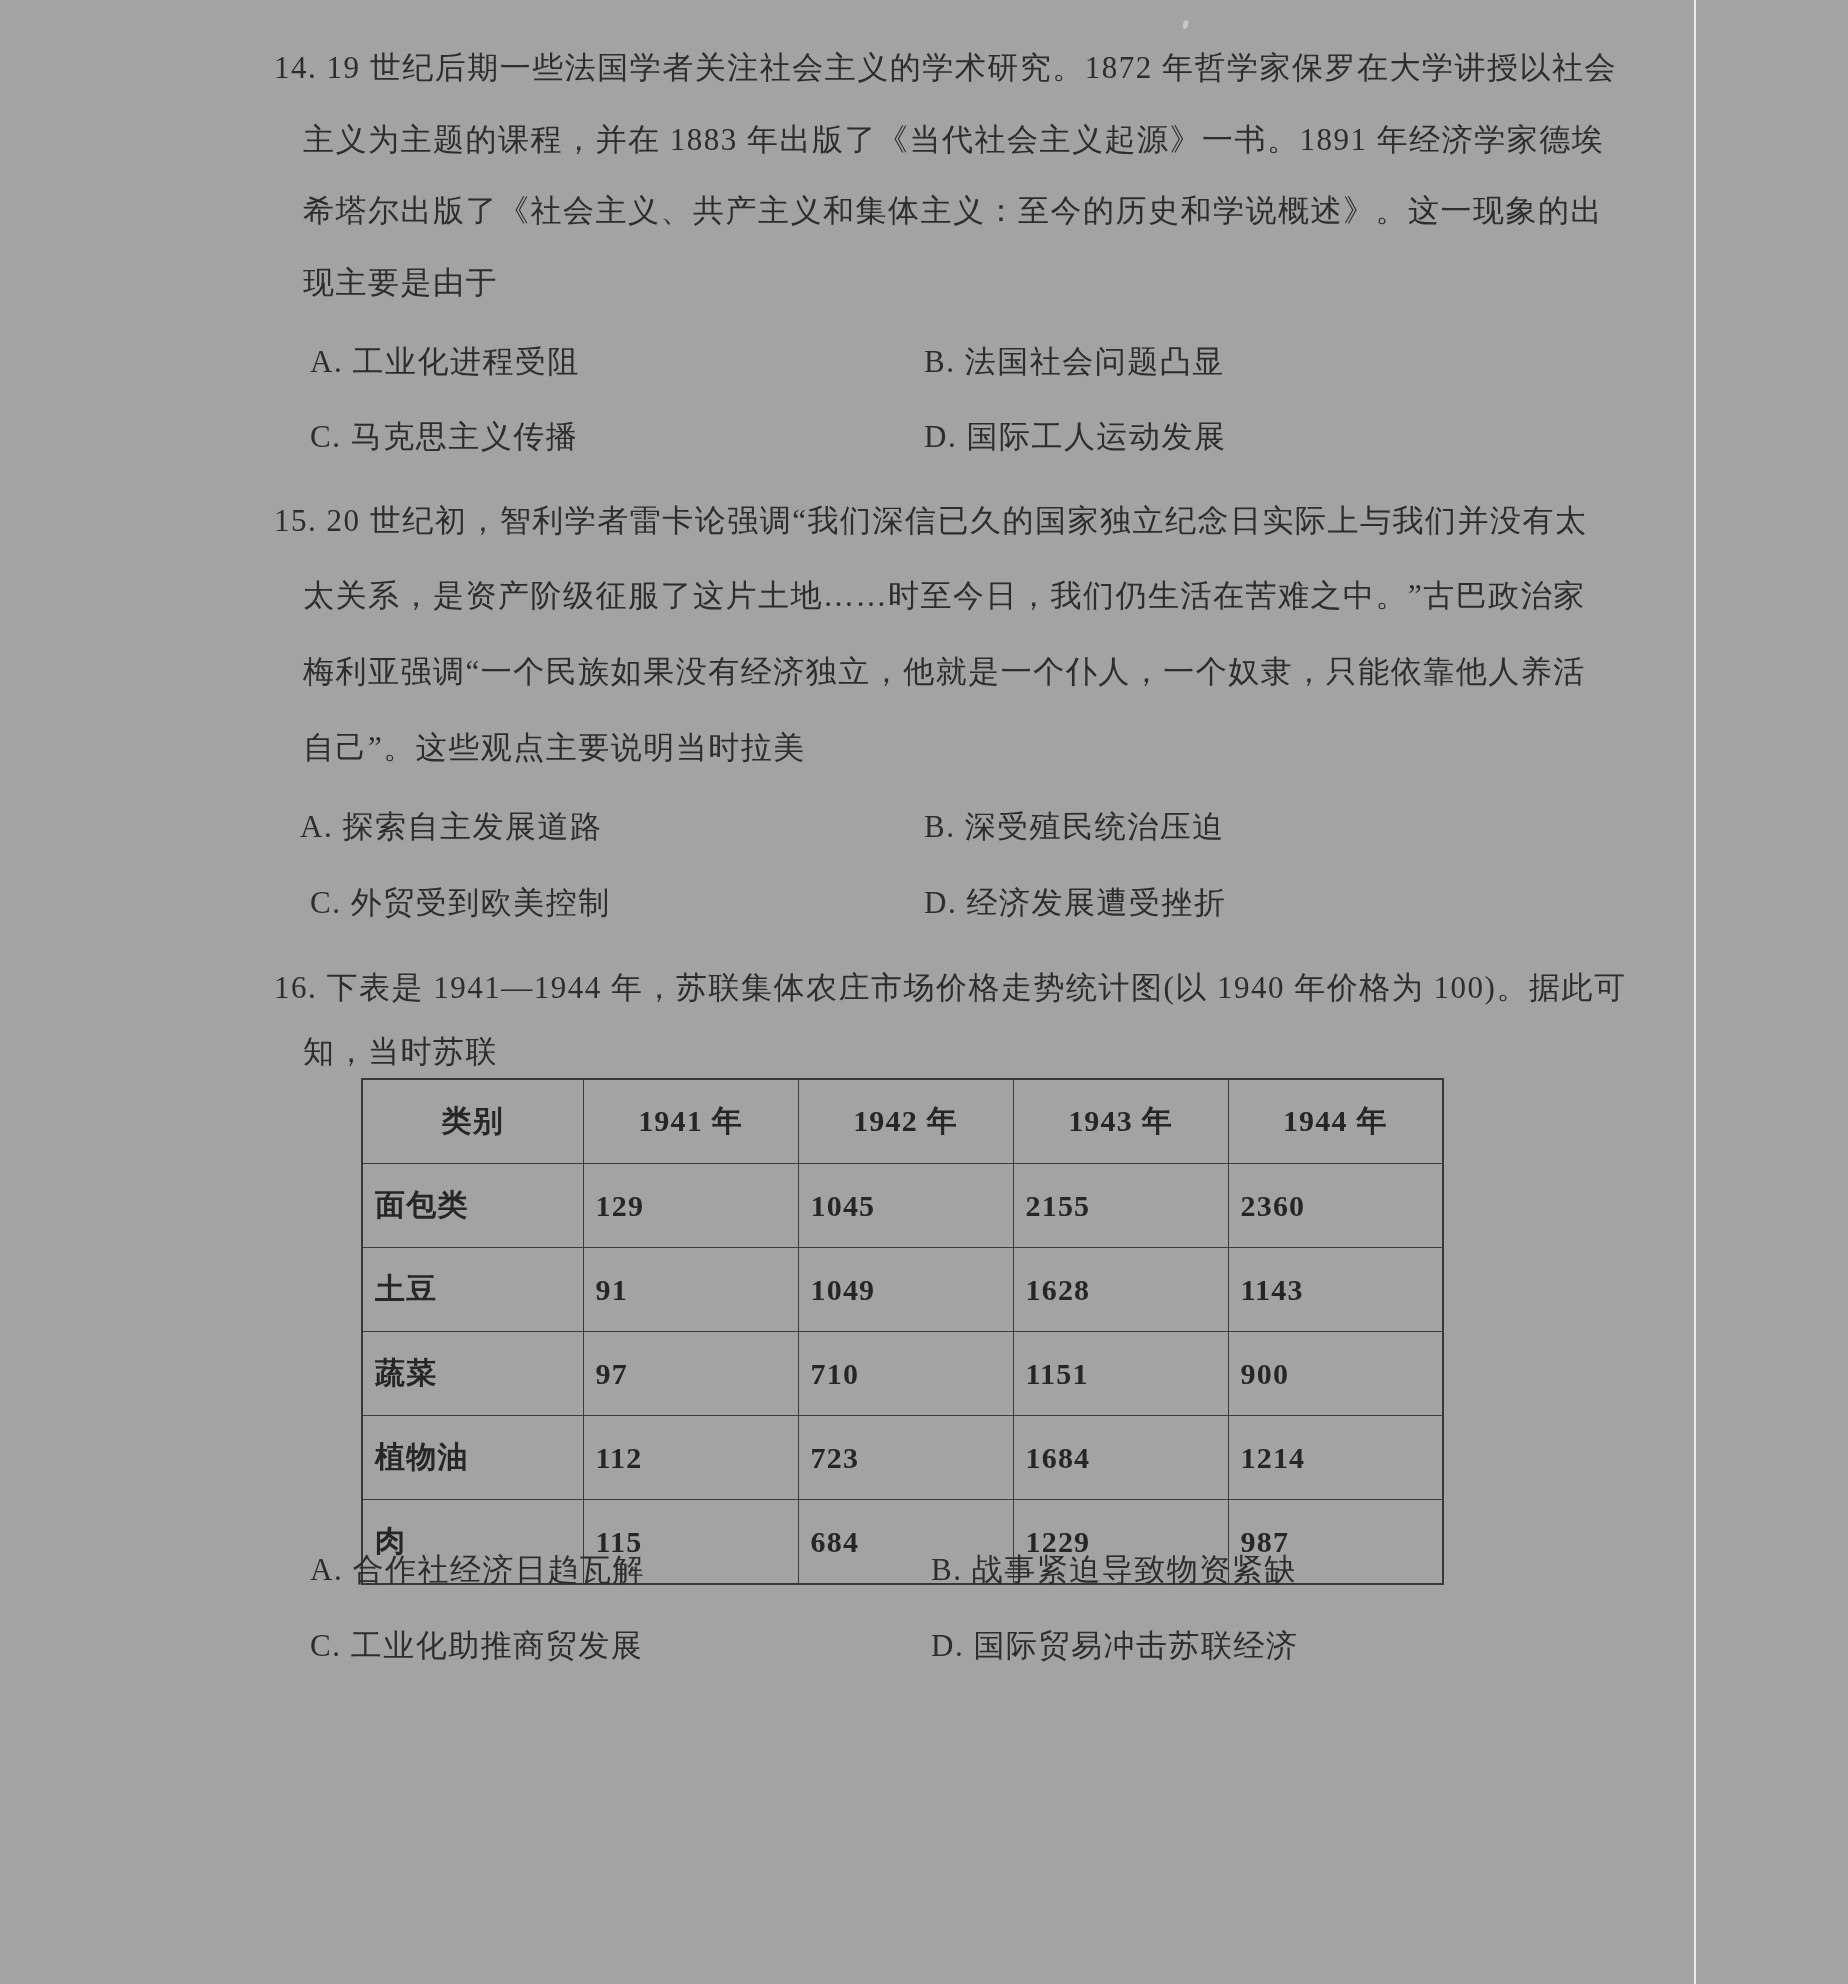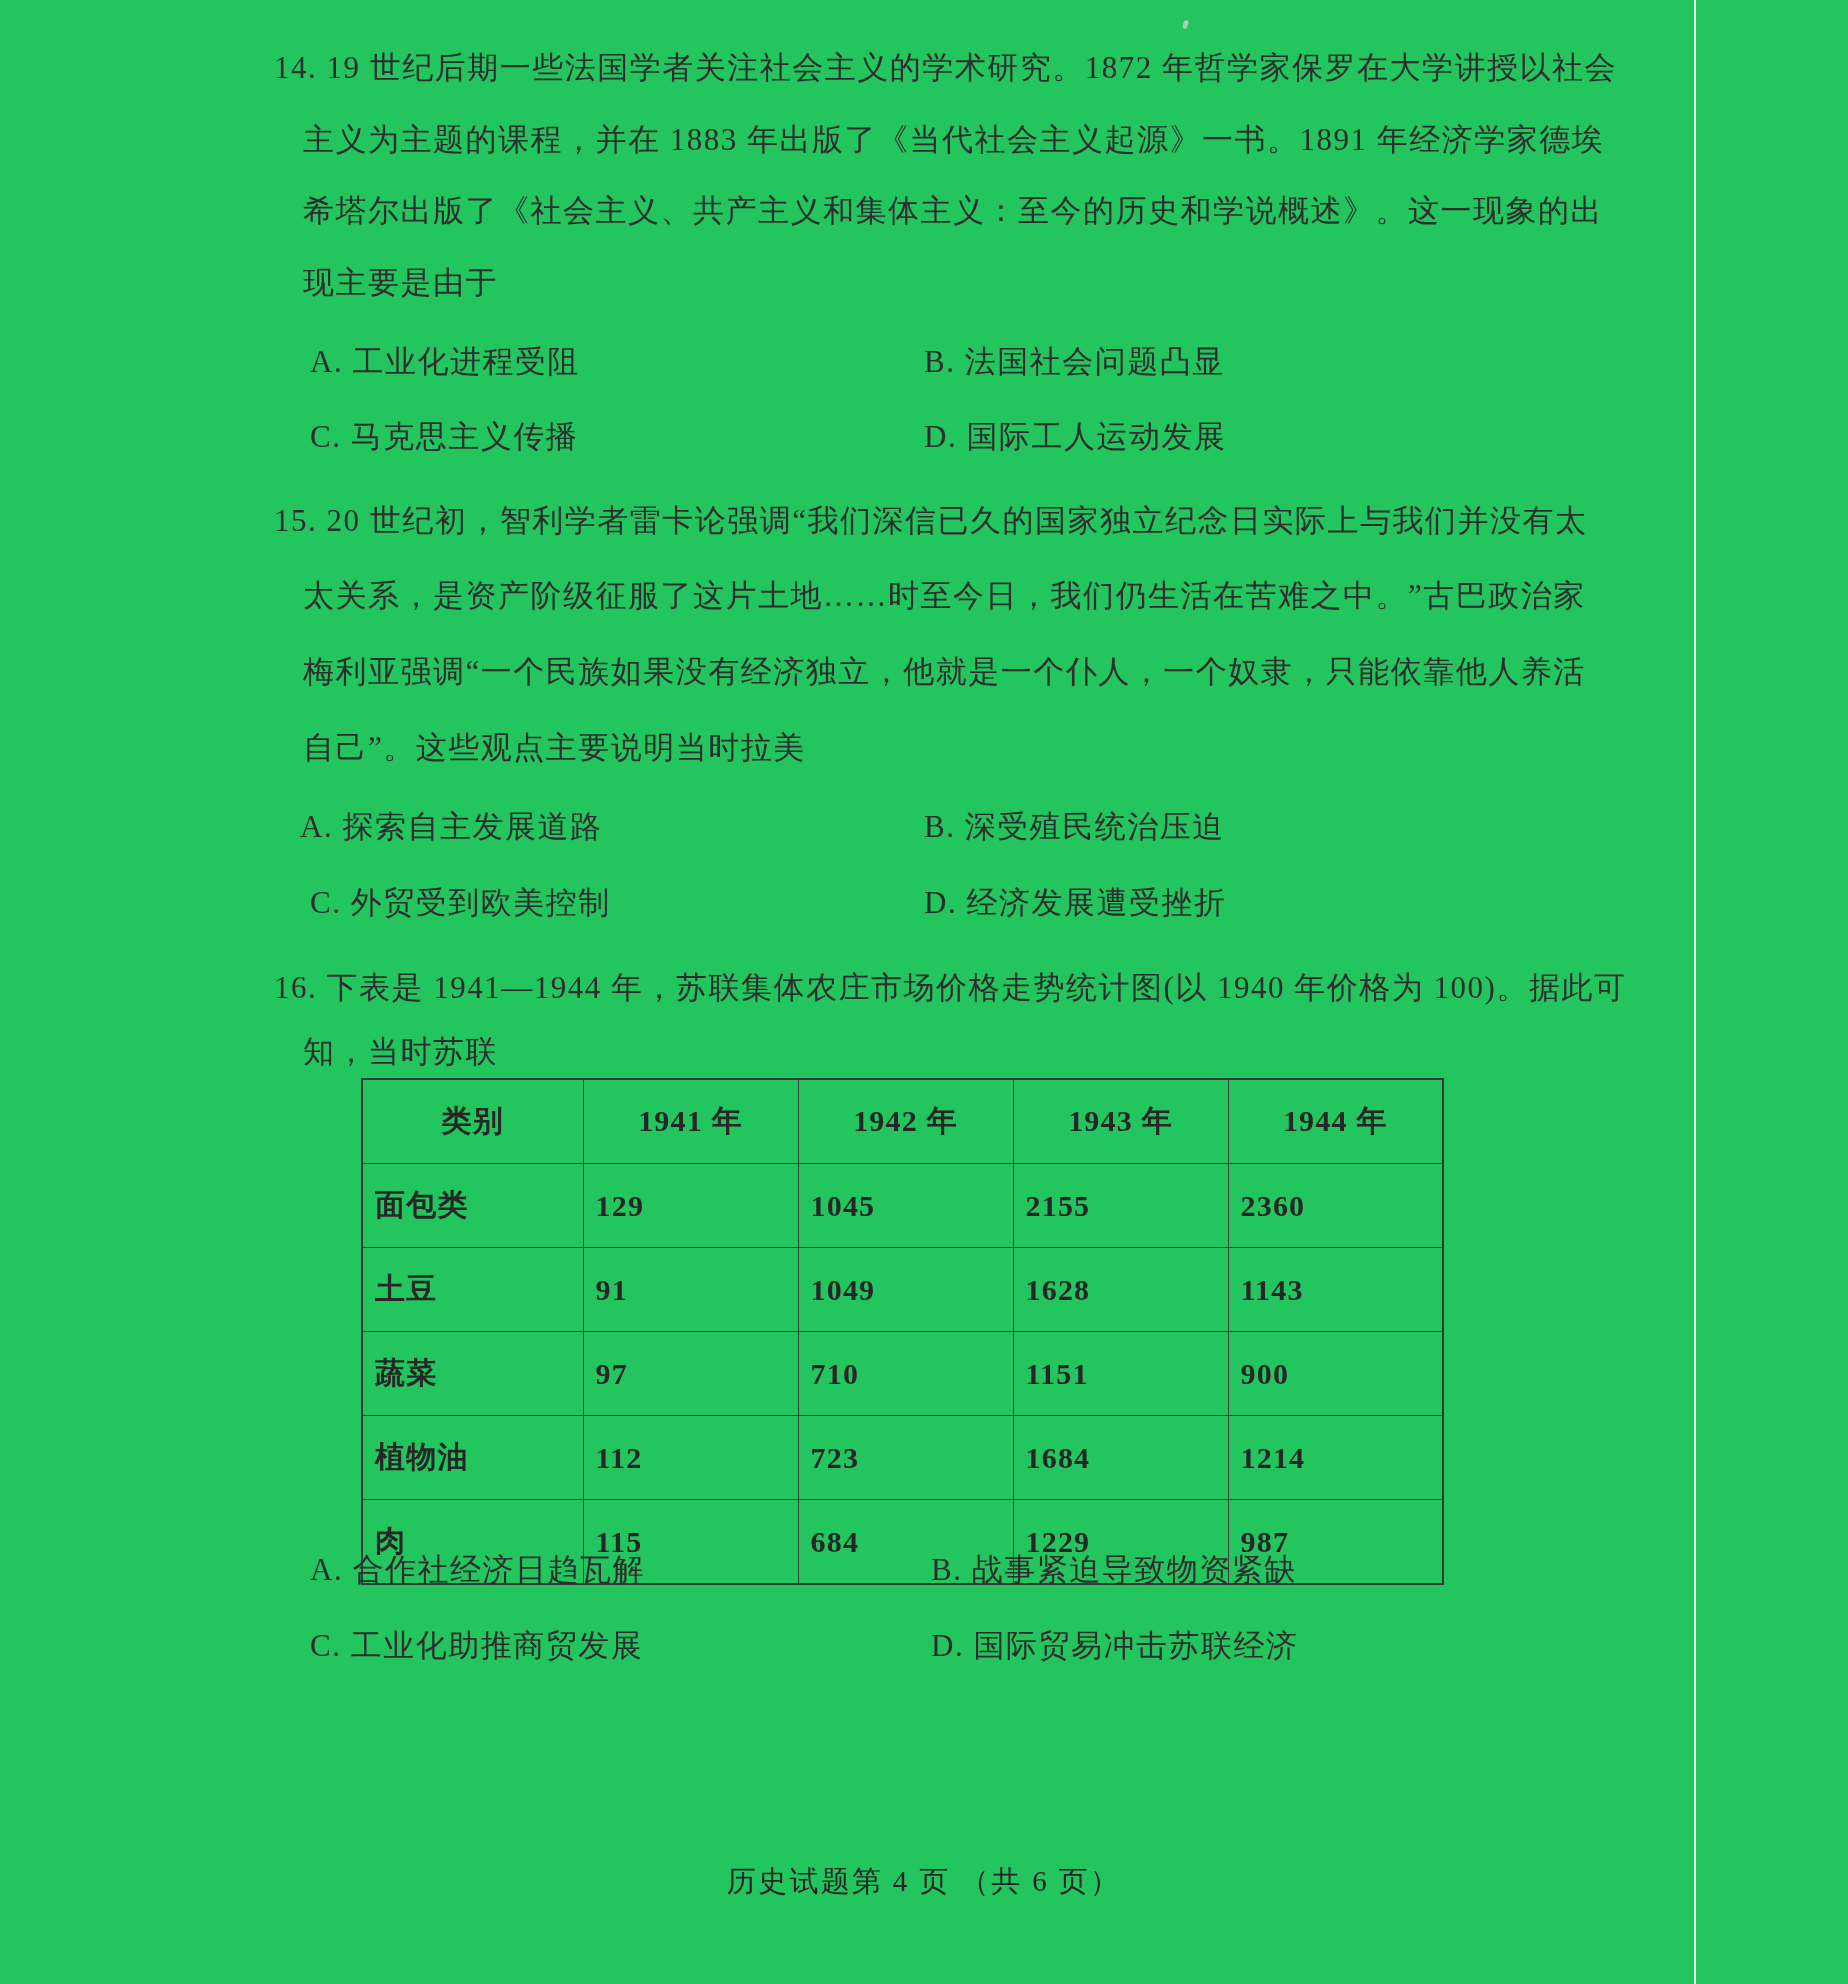--- a/index.html
+++ b/index.html
@@ -4,21 +4,21 @@
 <style>
   html, body { margin: 0; padding: 0; }
   body {
     width: 1848px; height: 1985px;
     background: #f4f4f3;
     font-family: "Liberation Serif", "DejaVu Serif", serif;
   }
   .page {
     position: relative;
     width: 1848px; height: 1985px;
-    background: #22c55e;
+    background: #a3a3a3;
     overflow: hidden;
     color: #2d2d2d;
   }
   .txt {
     position: absolute;
     font-size: 31px;
     line-height: 34px;
     letter-spacing: 1.5px;
     white-space: nowrap;
     color: #2d2d2d;
@@ -158,16 +158,15 @@
         </tr>
       </tbody>
     </table>
 
     <div class="txt" style="left:310px;  top:1553px;">A. 合作社经济日趋瓦解</div>
     <div class="txt" style="left:931px; top:1553px;">B. 战事紧迫导致物资紧缺</div>
     <div class="txt" style="left:310px;  top:1629px;">C. 工业化助推商贸发展</div>
     <div class="txt" style="left:931px; top:1629px;">D. 国际贸易冲击苏联经济</div>
   </section>
 
-  <div class="footer">历史试题第 4 页 （共 6 页）</div>
 
 </div>
 
 
 </body></html>

